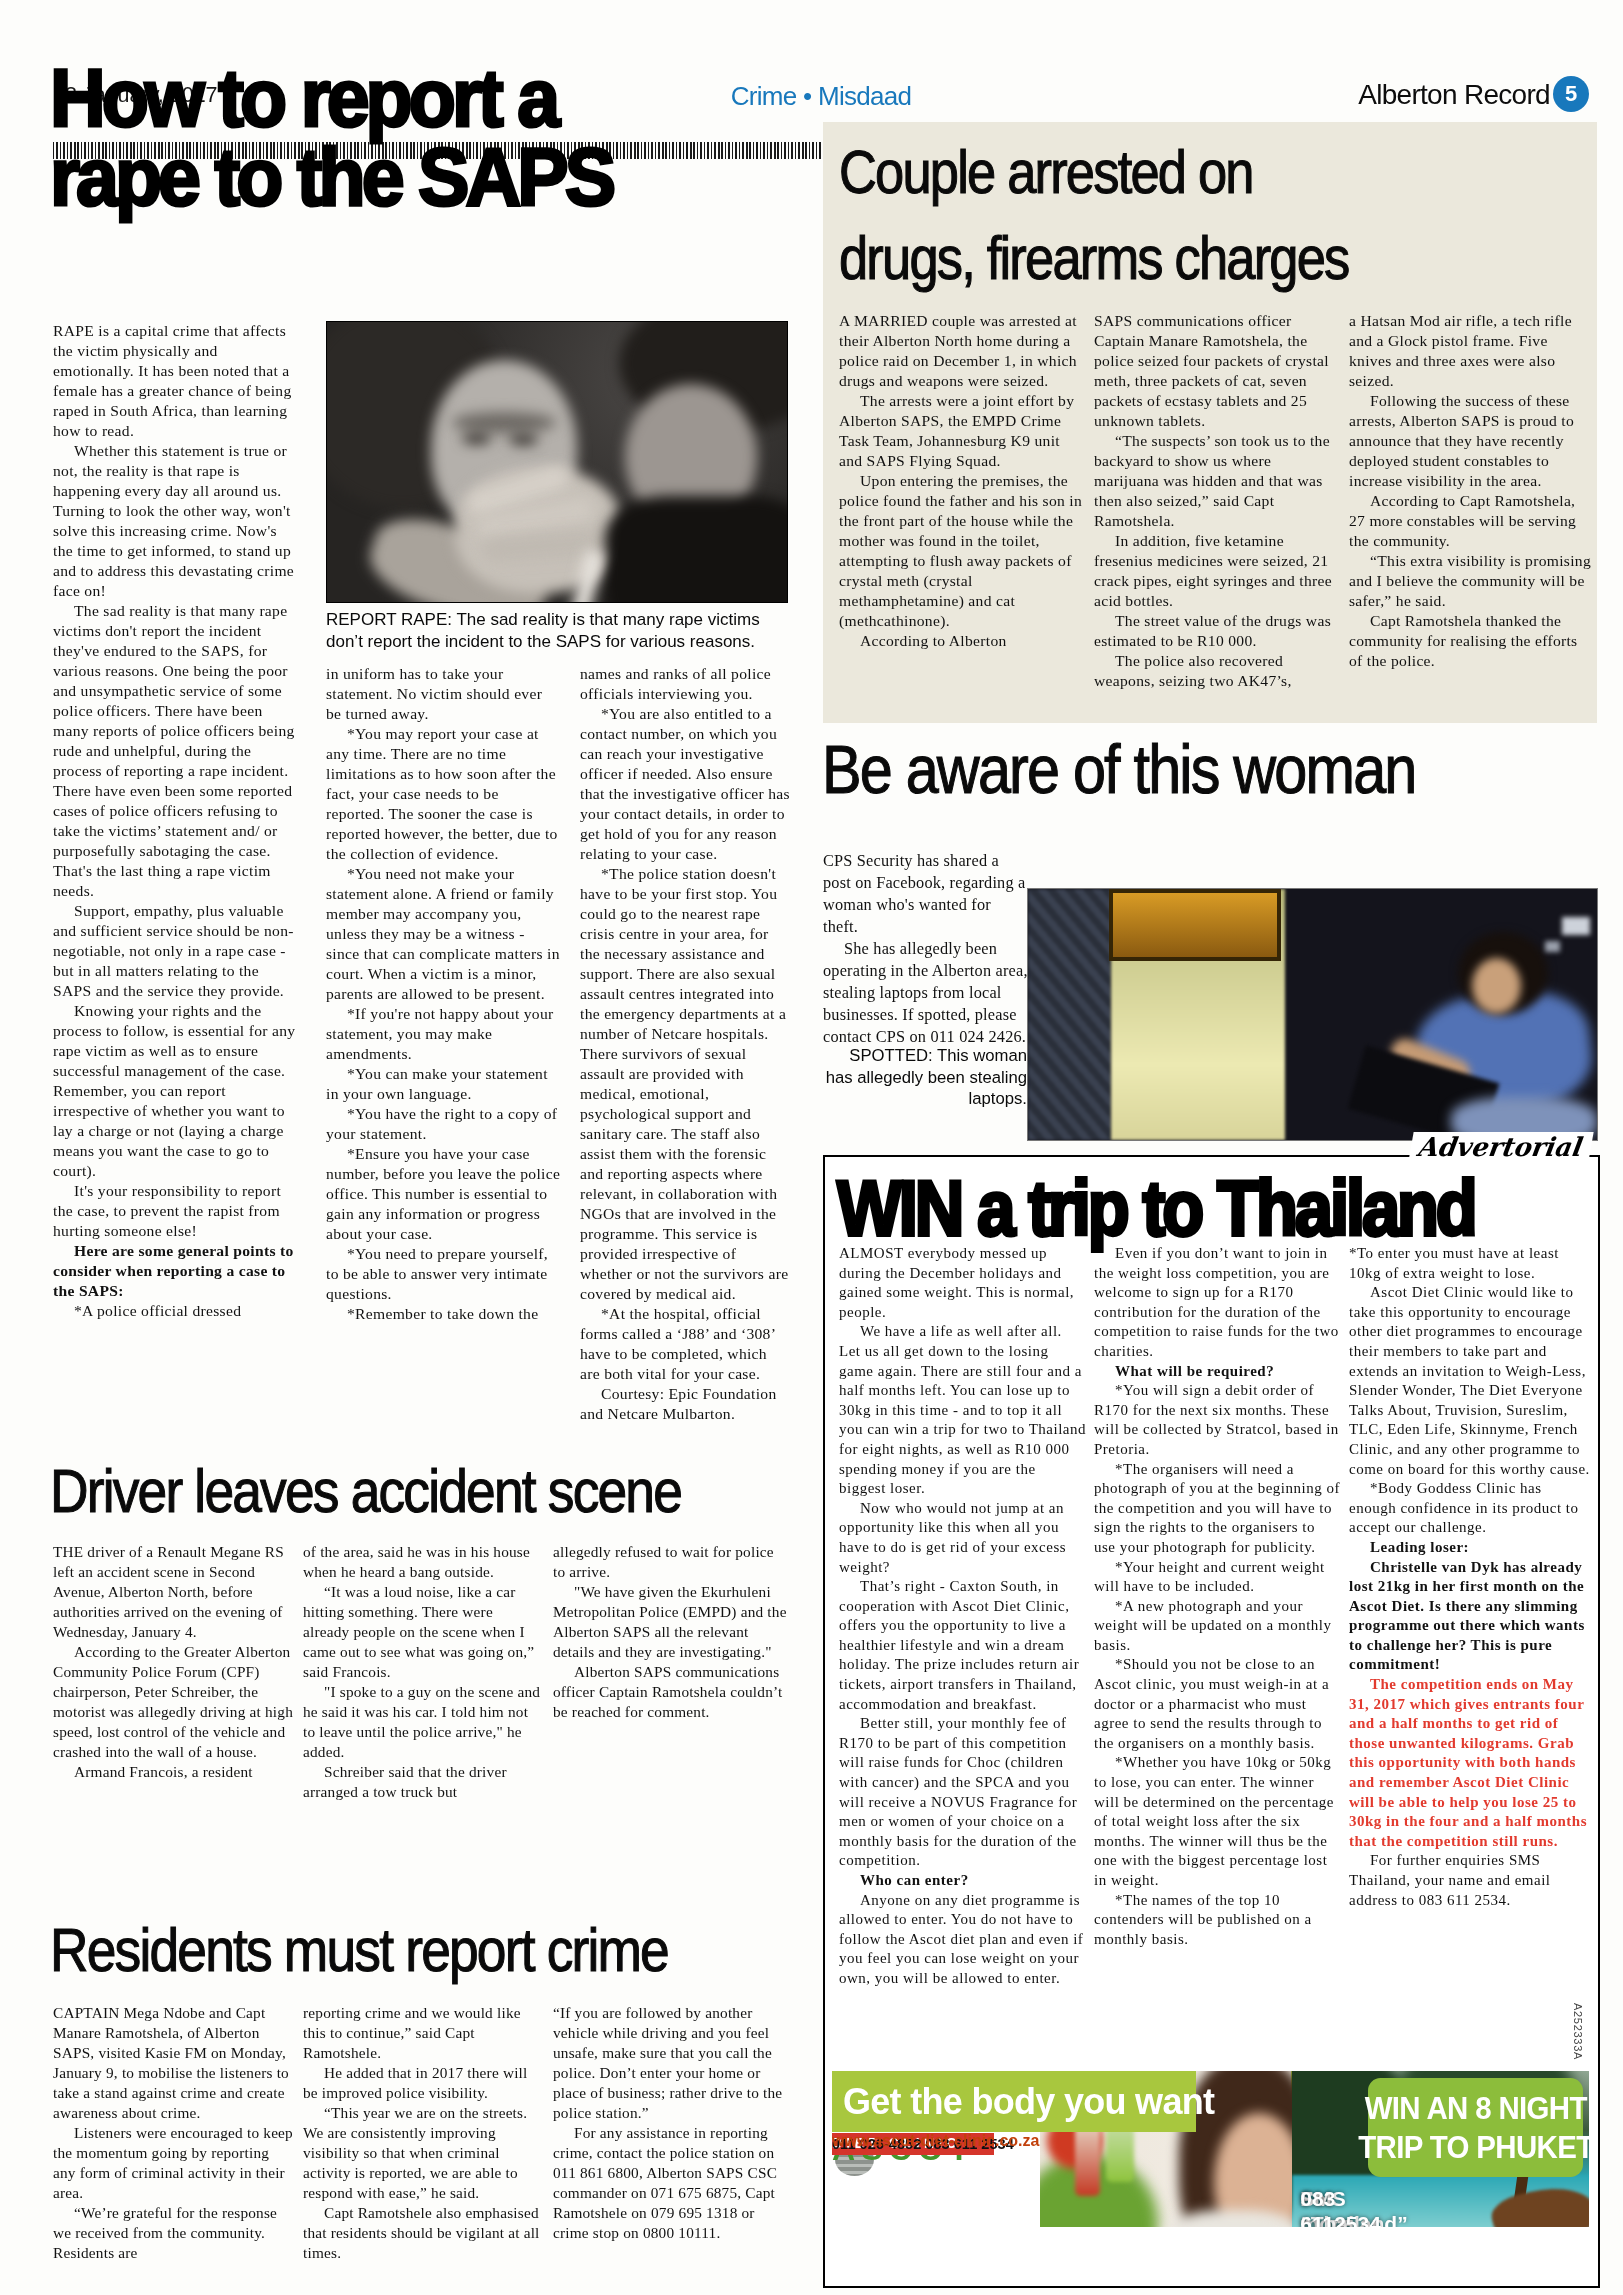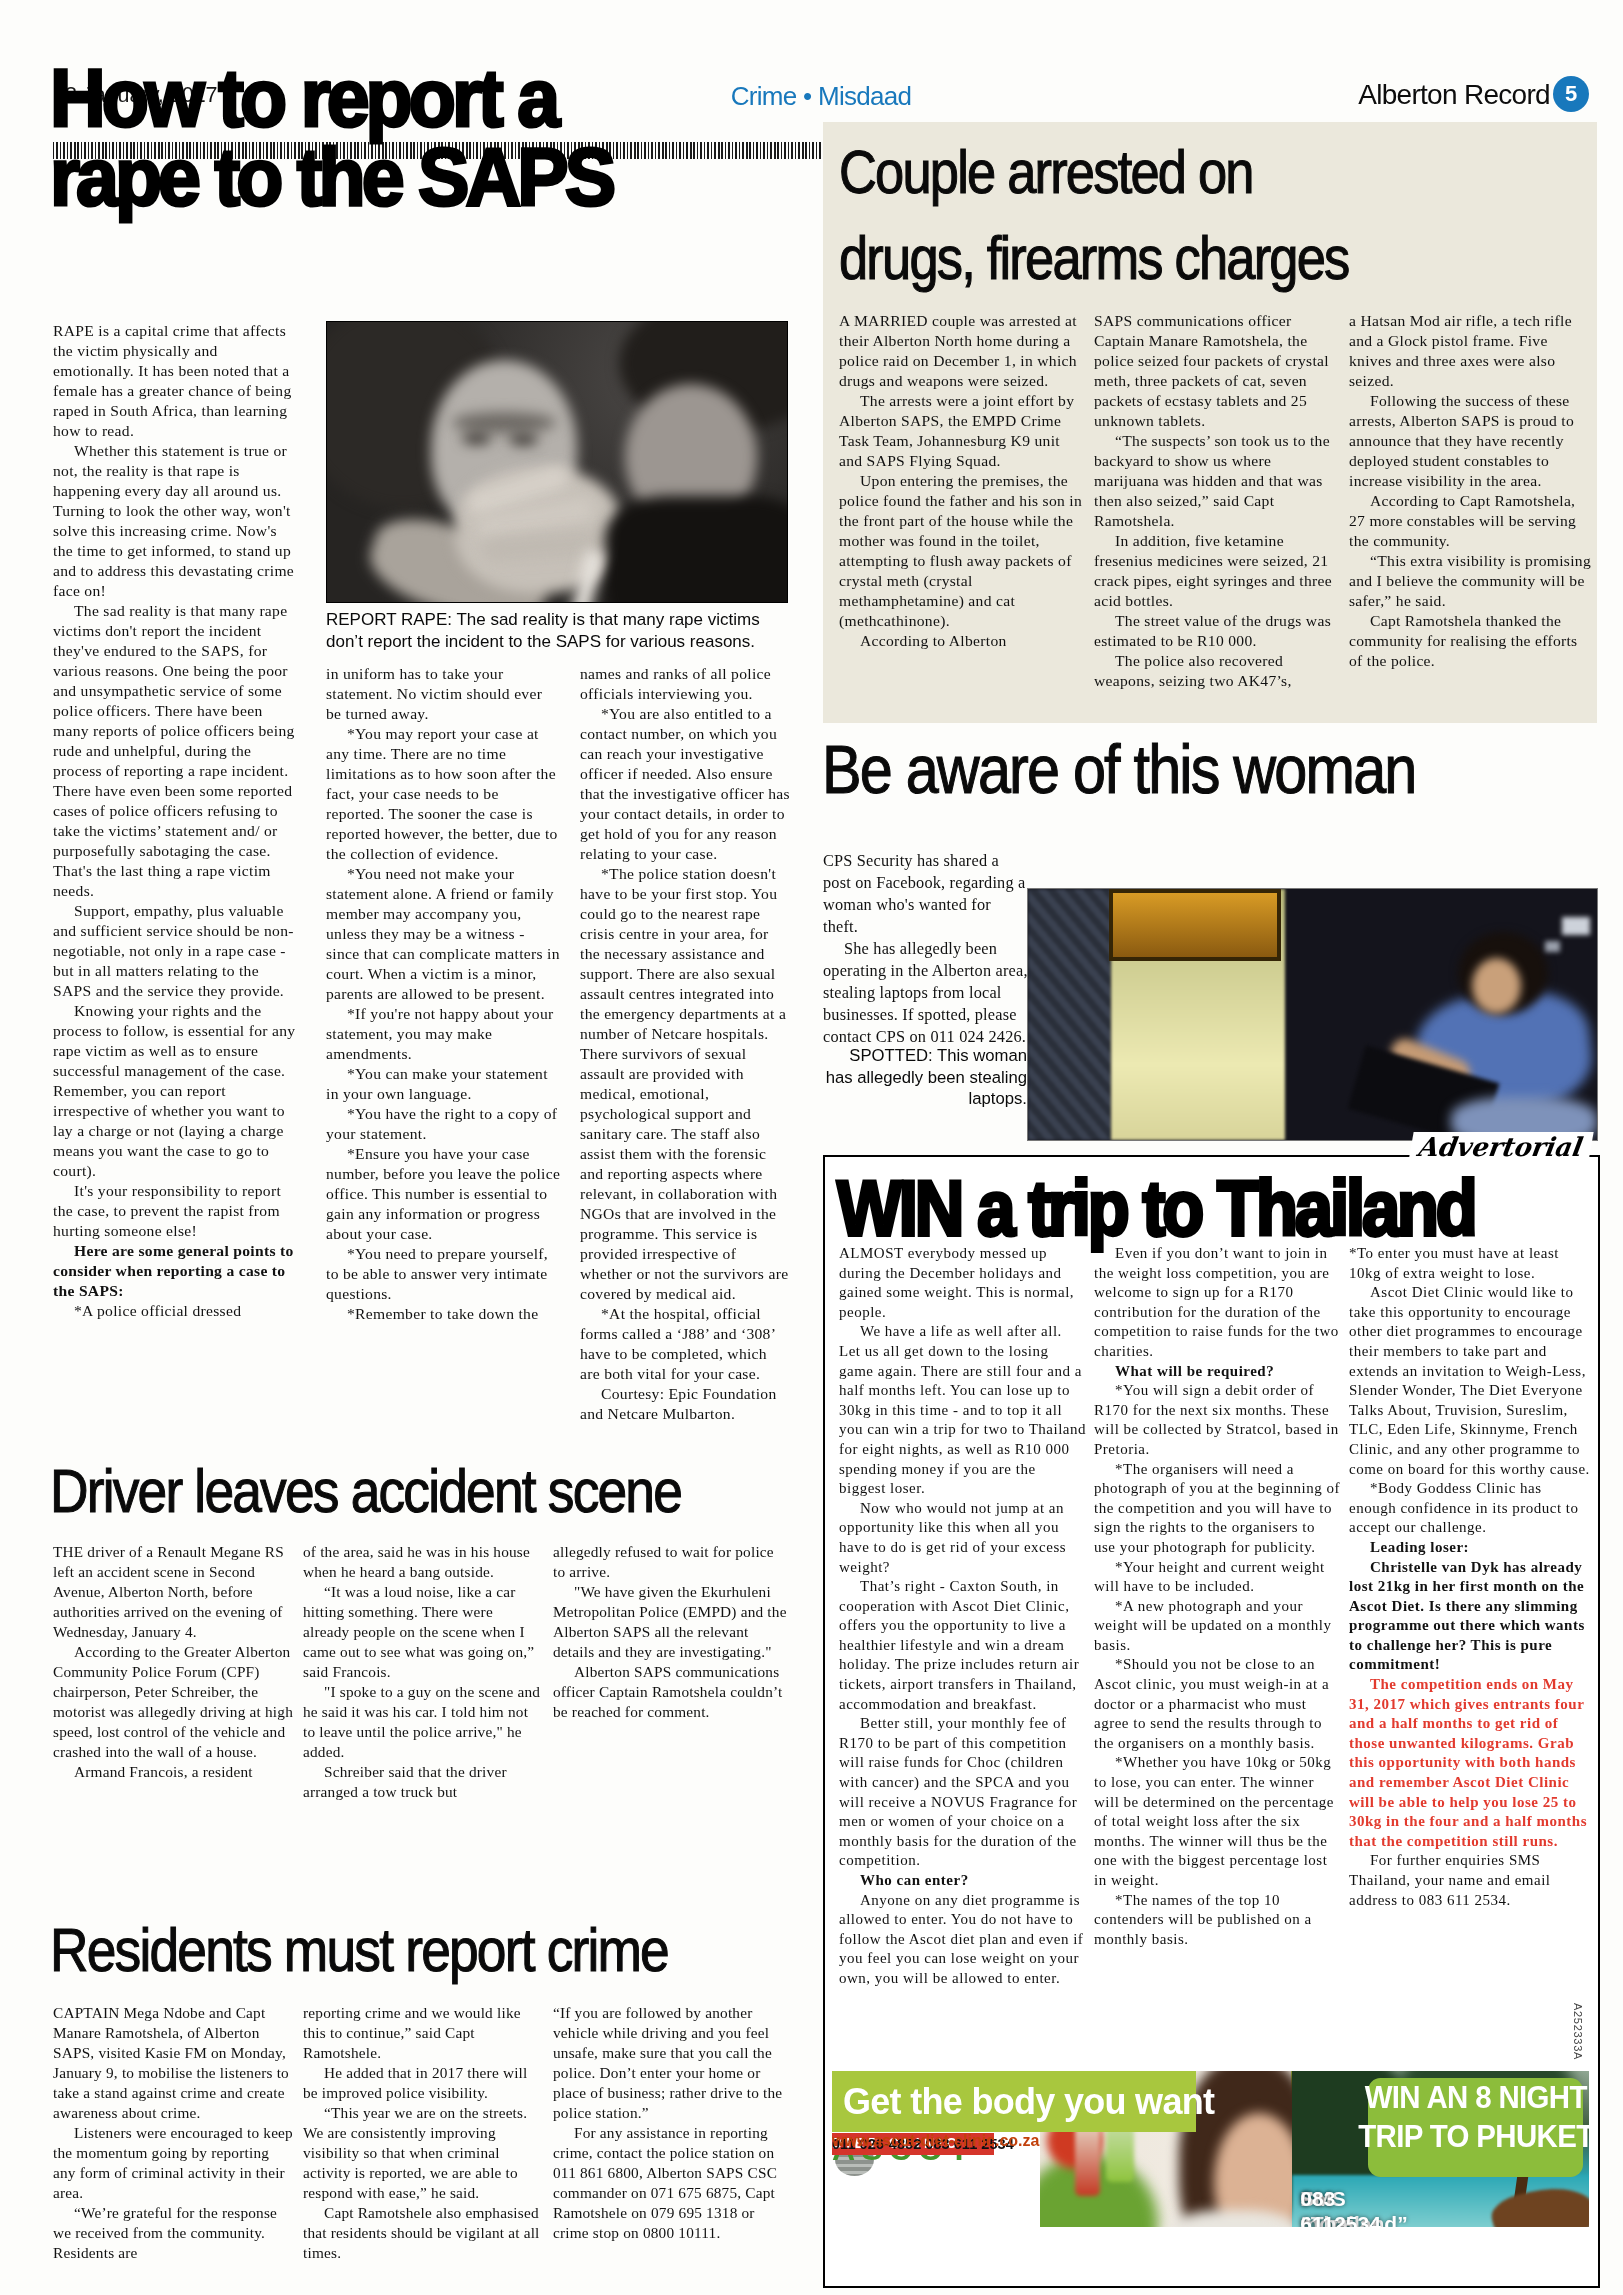--- a/index.html
+++ b/index.html
@@ -144,21 +144,21 @@
              line-height:21.5px;}
   .bn-phone{margin-top:4.2px;font-family:"Liberation Sans",sans-serif;font-weight:700;font-size:14.6px;color:#101010;}
   .bn-site{font-family:"Liberation Sans",sans-serif;font-weight:700;font-size:16px;color:#c2410c;}
   .bn-phuket{left:460px;top:0;width:297px;height:196px;background:linear-gradient(180deg,#91a894 0%,#3c5a3c 30%,#2aa7b5 55%,#9fe2da 100%);overflow:hidden;}
   .ph-cliffL{left:-42px;top:-28px;width:167px;height:180px;border-radius:50%;background:#1e3c20;filter:blur(5.6px);}
   .ph-cliffR{left:104px;top:-42px;width:180px;height:139px;border-radius:50%;background:#27482a;filter:blur(7px);}
   .ph-water{left:0;top:104px;width:297px;height:92px;background:linear-gradient(180deg,#2aa7b5,#bdebe2);filter:blur(1.4px);}
   .ph-boat{left:201px;top:118px;width:104px;height:56px;border-radius:30% 60% 40% 60%;background:#6e4320;transform:rotate(-14deg);filter:blur(1.4px);}
   .ph-boat2{left:222px;top:104px;width:11px;height:49px;background:#4a2c12;transform:rotate(8deg);filter:blur(0.7px);}
   .ph-box{right:5.6px;top:7px;width:215px;height:99px;border-radius:12.5px;background:#8cbd3b;
-          display:flex;flex-direction:column;align-items:center;}
+          display:flex;flex-direction:column;align-items:center;justify-content:center;}
   .ph-box span{font-family:"Liberation Sans",sans-serif;font-weight:700;font-size:32px;color:#fff;
                letter-spacing:-0.7px;line-height:39px;white-space:nowrap;transform:scaleX(0.92);}
   .ph-details{left:8.3px;top:115px;font-family:"Liberation Sans",sans-serif;font-weight:700;font-size:21px;
               line-height:25px;color:#fff;text-shadow:0 0 4.2px rgba(0,0,0,.55);}
 </style>
 </head>
 <body>
 
 <div class="page">
 

